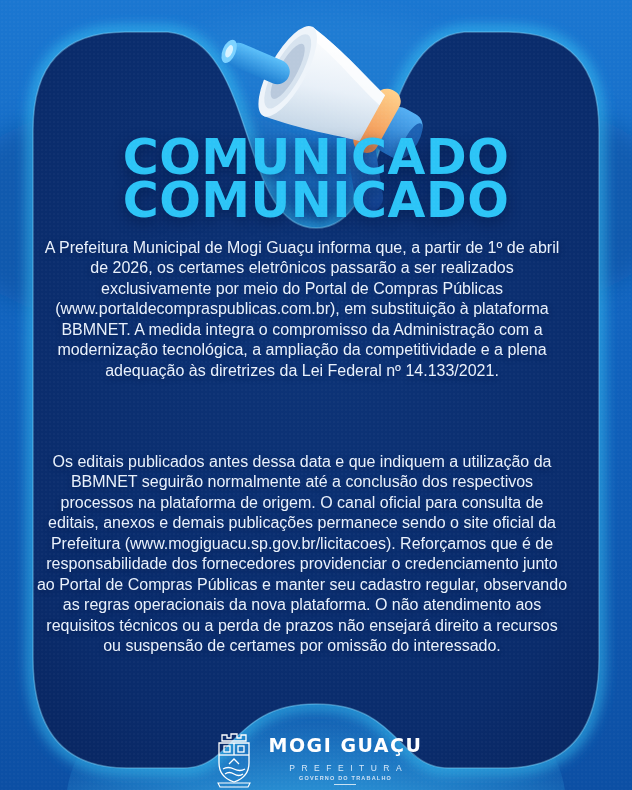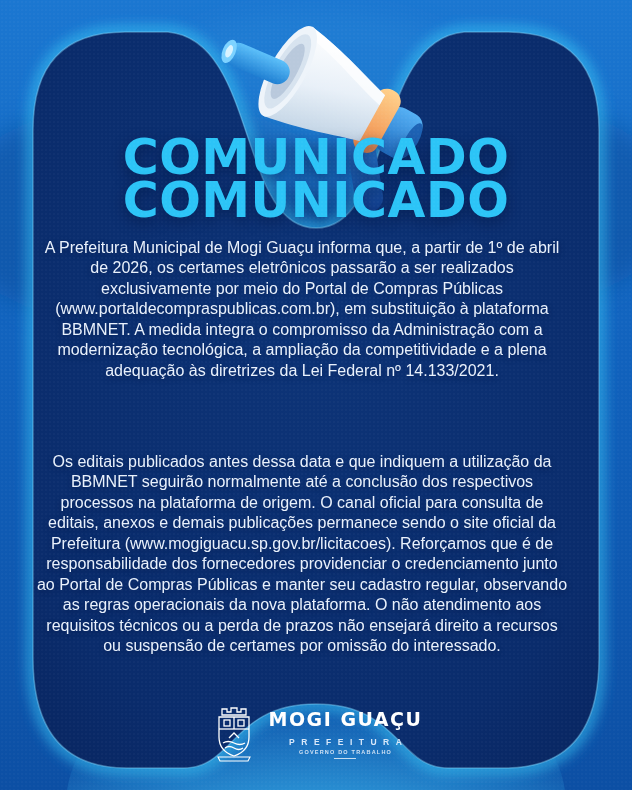--- a/index.html
+++ b/index.html
@@ -32,33 +32,33 @@
     position:absolute;left:36px;width:532px;z-index:2;
     text-align:center;
     font-size:16px;
     line-height:1.28;
     color:#e9f1fc;
     text-shadow:0 2px 6px rgba(3,20,60,.45);
   }
   .para1{top:238px;}
   .para2{top:428px;margin-top:24px;}
   .footer-logo{
-    position:absolute;left:0;right:0;top:705px;z-index:2;
+    position:absolute;left:0;right:0;top:731px;z-index:2;
     display:flex;justify-content:center;align-items:center;gap:11px;
     color:#ffffff;
   }
   .crest{flex:0 0 auto;}
   .logo-text{display:flex;flex-direction:column;align-items:center;}
   .logo-name{
     font-family:"DejaVu Sans","Liberation Sans",sans-serif;
     font-weight:800;font-size:19px;letter-spacing:1.5px;line-height:1;
   }
   .logo-dept{
     margin-top:9px;
-    font-size:8.5px;font-weight:700;letter-spacing:6.5px;text-indent:6.5px;
+    font-size:8.5px;font-weight:400;letter-spacing:6.5px;text-indent:6.5px;
     color:#d7e8fa;line-height:1;
   }
   .logo-tagline{
     margin-top:4px;
     font-size:5.5px;font-weight:700;letter-spacing:1.2px;
     color:#cfe2f5;line-height:1;
   }
   .logo-rule{
     margin-top:2px;width:22px;height:1px;background:rgba(255,255,255,.75);
   }

